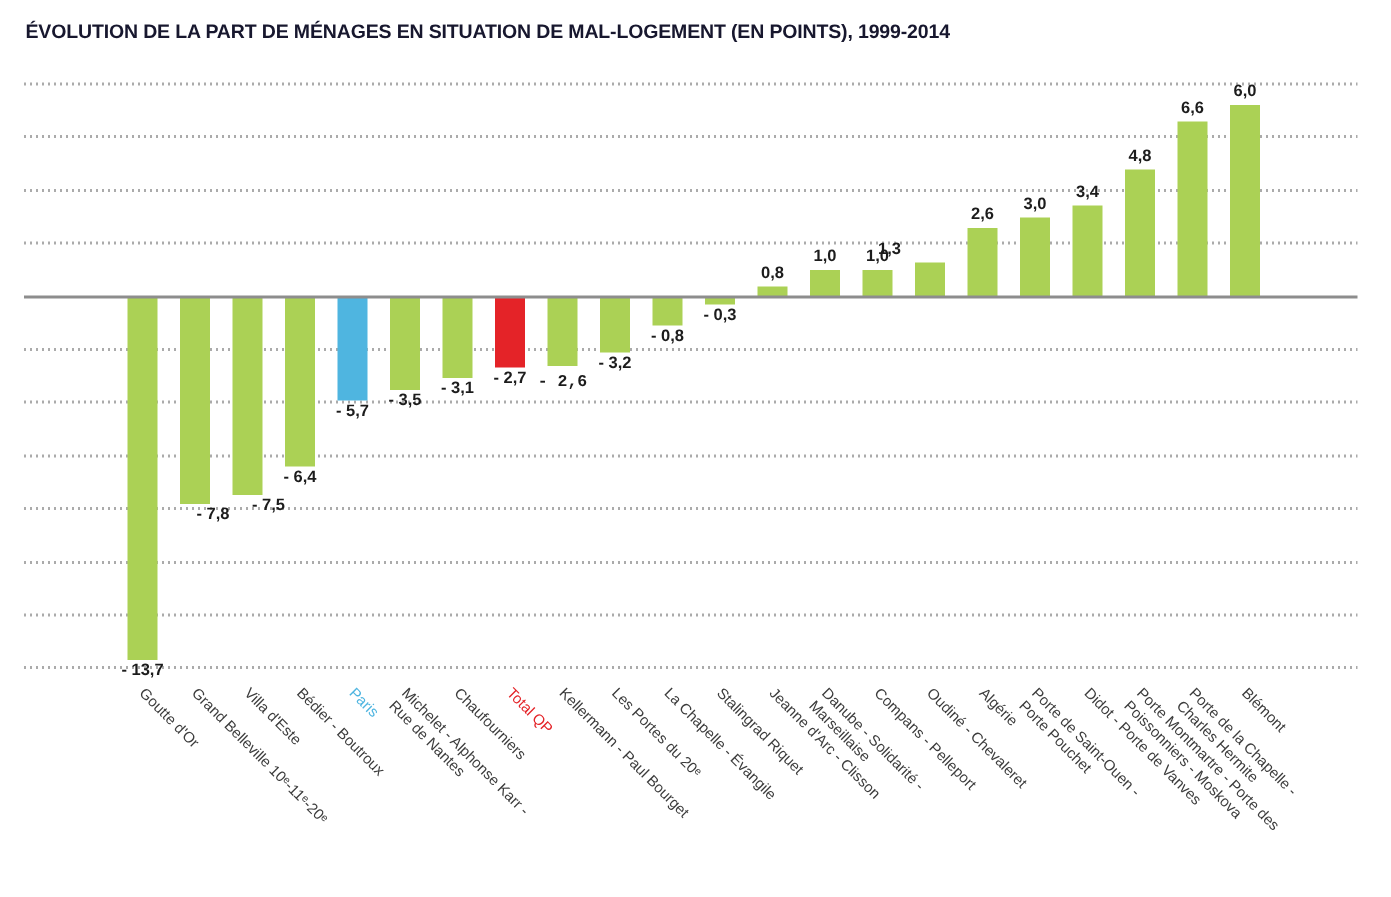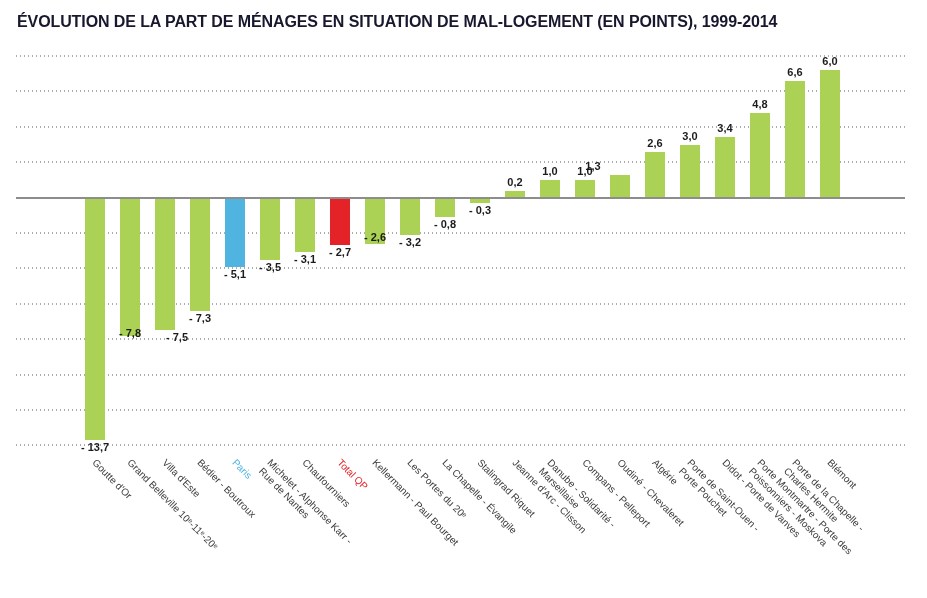--- a/index.html
+++ b/index.html
@@ -11,21 +11,21 @@
     position: relative;
     width: 927px;
     height: 598px;
     background: #ffffff;
     overflow: hidden;
   }
   .title {
     position: absolute;
     left: 17px;
     top: 13px;
-    font-size: 16px;
+    font-size: 13px;
     font-weight: 800;
     letter-spacing: -0.1px;
     color: #17172e;
     white-space: nowrap;
   }
   .source {
     position: absolute;
     left: 17px;
     top: 567px;
     font-size: 10.5px;
@@ -84,43 +84,43 @@
       <div class="gridline" style="top: 176px;"></div>
       <div class="gridline" style="top: 211.4px;"></div>
       <div class="gridline" style="top: 246.8px;"></div>
       <div class="gridline" style="top: 282.2px;"></div>
       <div class="gridline" style="top: 317.6px;"></div>
       <div class="gridline" style="top: 353px;"></div>
       <div class="gridline" style="top: 388.4px;"></div>
       <div class="bar" style="left: 69px; width: 20px; top: 141.6px; height: 242.49px; background: rgb(171, 209, 85);"></div>
       <div class="val" style="left: 56px; top: 385.09px;">- 13,7</div>
       <div class="bar" style="left: 104px; width: 20px; top: 141.6px; height: 138.06px; background: rgb(171, 209, 85);"></div>
-      <div class="val" style="left: 91px; top: 271px;">- 7,8</div>
+      <div class="val" style="left: 91px; top: 281px; text-align: right;">- 7,8</div>
       <div class="bar" style="left: 139px; width: 20px; top: 141.6px; height: 132.75px; background: rgb(171, 209, 85);"></div>
-      <div class="val" style="left: 126px; top: 275.35px; text-align: right;">- 7,5</div>
+      <div class="val" style="left: 140px; top: 275.35px;">- 7,5</div>
       <div class="bar" style="left: 174px; width: 20px; top: 141.6px; height: 113.28px; background: rgb(171, 209, 85);"></div>
-      <div class="val" style="left: 161px; top: 255.88px;">- 7,3</div>
+      <div class="val" style="left: 161px; top: 255.88px;">- 6,4</div>
       <div class="bar" style="left: 209px; width: 20px; top: 141.6px; height: 69.03px; background: rgb(79, 181, 224);"></div>
-      <div class="val" style="left: 196px; top: 211.63px;">- 5,1</div>
+      <div class="val" style="left: 196px; top: 211.63px;">- 5,7</div>
       <div class="bar" style="left: 244px; width: 20px; top: 141.6px; height: 61.95px; background: rgb(171, 209, 85);"></div>
       <div class="val" style="left: 231px; top: 204.55px;">- 3,5</div>
       <div class="bar" style="left: 279px; width: 20px; top: 141.6px; height: 54.87px; background: rgb(171, 209, 85);"></div>
       <div class="val" style="left: 266px; top: 197.47px;">- 3,1</div>
       <div class="bar" style="left: 314px; width: 20px; top: 141.6px; height: 47.79px; background: rgb(228, 35, 40);"></div>
       <div class="val" style="left: 301px; top: 190.39px;">- 2,7</div>
       <div class="bar" style="left: 349px; width: 20px; top: 141.6px; height: 46.02px; background: rgb(171, 209, 85);"></div>
-      <div class="val" style="left: 336px; top: 175px;">- 2,6</div>
+      <div class="val" style="left: 336px; top: 193px; font-family: Liberation Mono, monospace;">- 2,6</div>
       <div class="bar" style="left: 384px; width: 20px; top: 141.6px; height: 37.17px; background: rgb(171, 209, 85);"></div>
       <div class="val" style="left: 371px; top: 179.77px;">- 3,2</div>
       <div class="bar" style="left: 419px; width: 20px; top: 141.6px; height: 19.47px; background: rgb(171, 209, 85);"></div>
       <div class="val" style="left: 406px; top: 162.07px;">- 0,8</div>
       <div class="bar" style="left: 454px; width: 20px; top: 141.6px; height: 5.31px; background: rgb(171, 209, 85);"></div>
       <div class="val" style="left: 441px; top: 147.91px;">- 0,3</div>
       <div class="bar" style="left: 489px; width: 20px; top: 134.52px; height: 7.08px; background: rgb(171, 209, 85);"></div>
-      <div class="val" style="left: 476px; top: 119.52px;">0,2</div>
+      <div class="val" style="left: 476px; top: 119.52px;">0,8</div>
       <div class="bar" style="left: 524px; width: 20px; top: 123.9px; height: 17.7px; background: rgb(171, 209, 85);"></div>
       <div class="val" style="left: 511px; top: 108.9px;">1,0</div>
       <div class="bar" style="left: 559px; width: 20px; top: 123.9px; height: 17.7px; background: rgb(171, 209, 85);"></div>
       <div class="val" style="left: 546px; top: 108.9px;">1,0</div>
       <div class="bar" style="left: 594px; width: 20px; top: 118.59px; height: 23.01px; background: rgb(171, 209, 85);"></div>
       <div class="val" style="left: 554px; top: 103.59px;">1,3</div>
       <div class="bar" style="left: 629px; width: 20px; top: 95.58px; height: 46.02px; background: rgb(171, 209, 85);"></div>
       <div class="val" style="left: 616px; top: 80.58px;">2,6</div>
       <div class="bar" style="left: 664px; width: 20px; top: 88.5px; height: 53.1px; background: rgb(171, 209, 85);"></div>
       <div class="val" style="left: 651px; top: 73.5px;">3,0</div>

